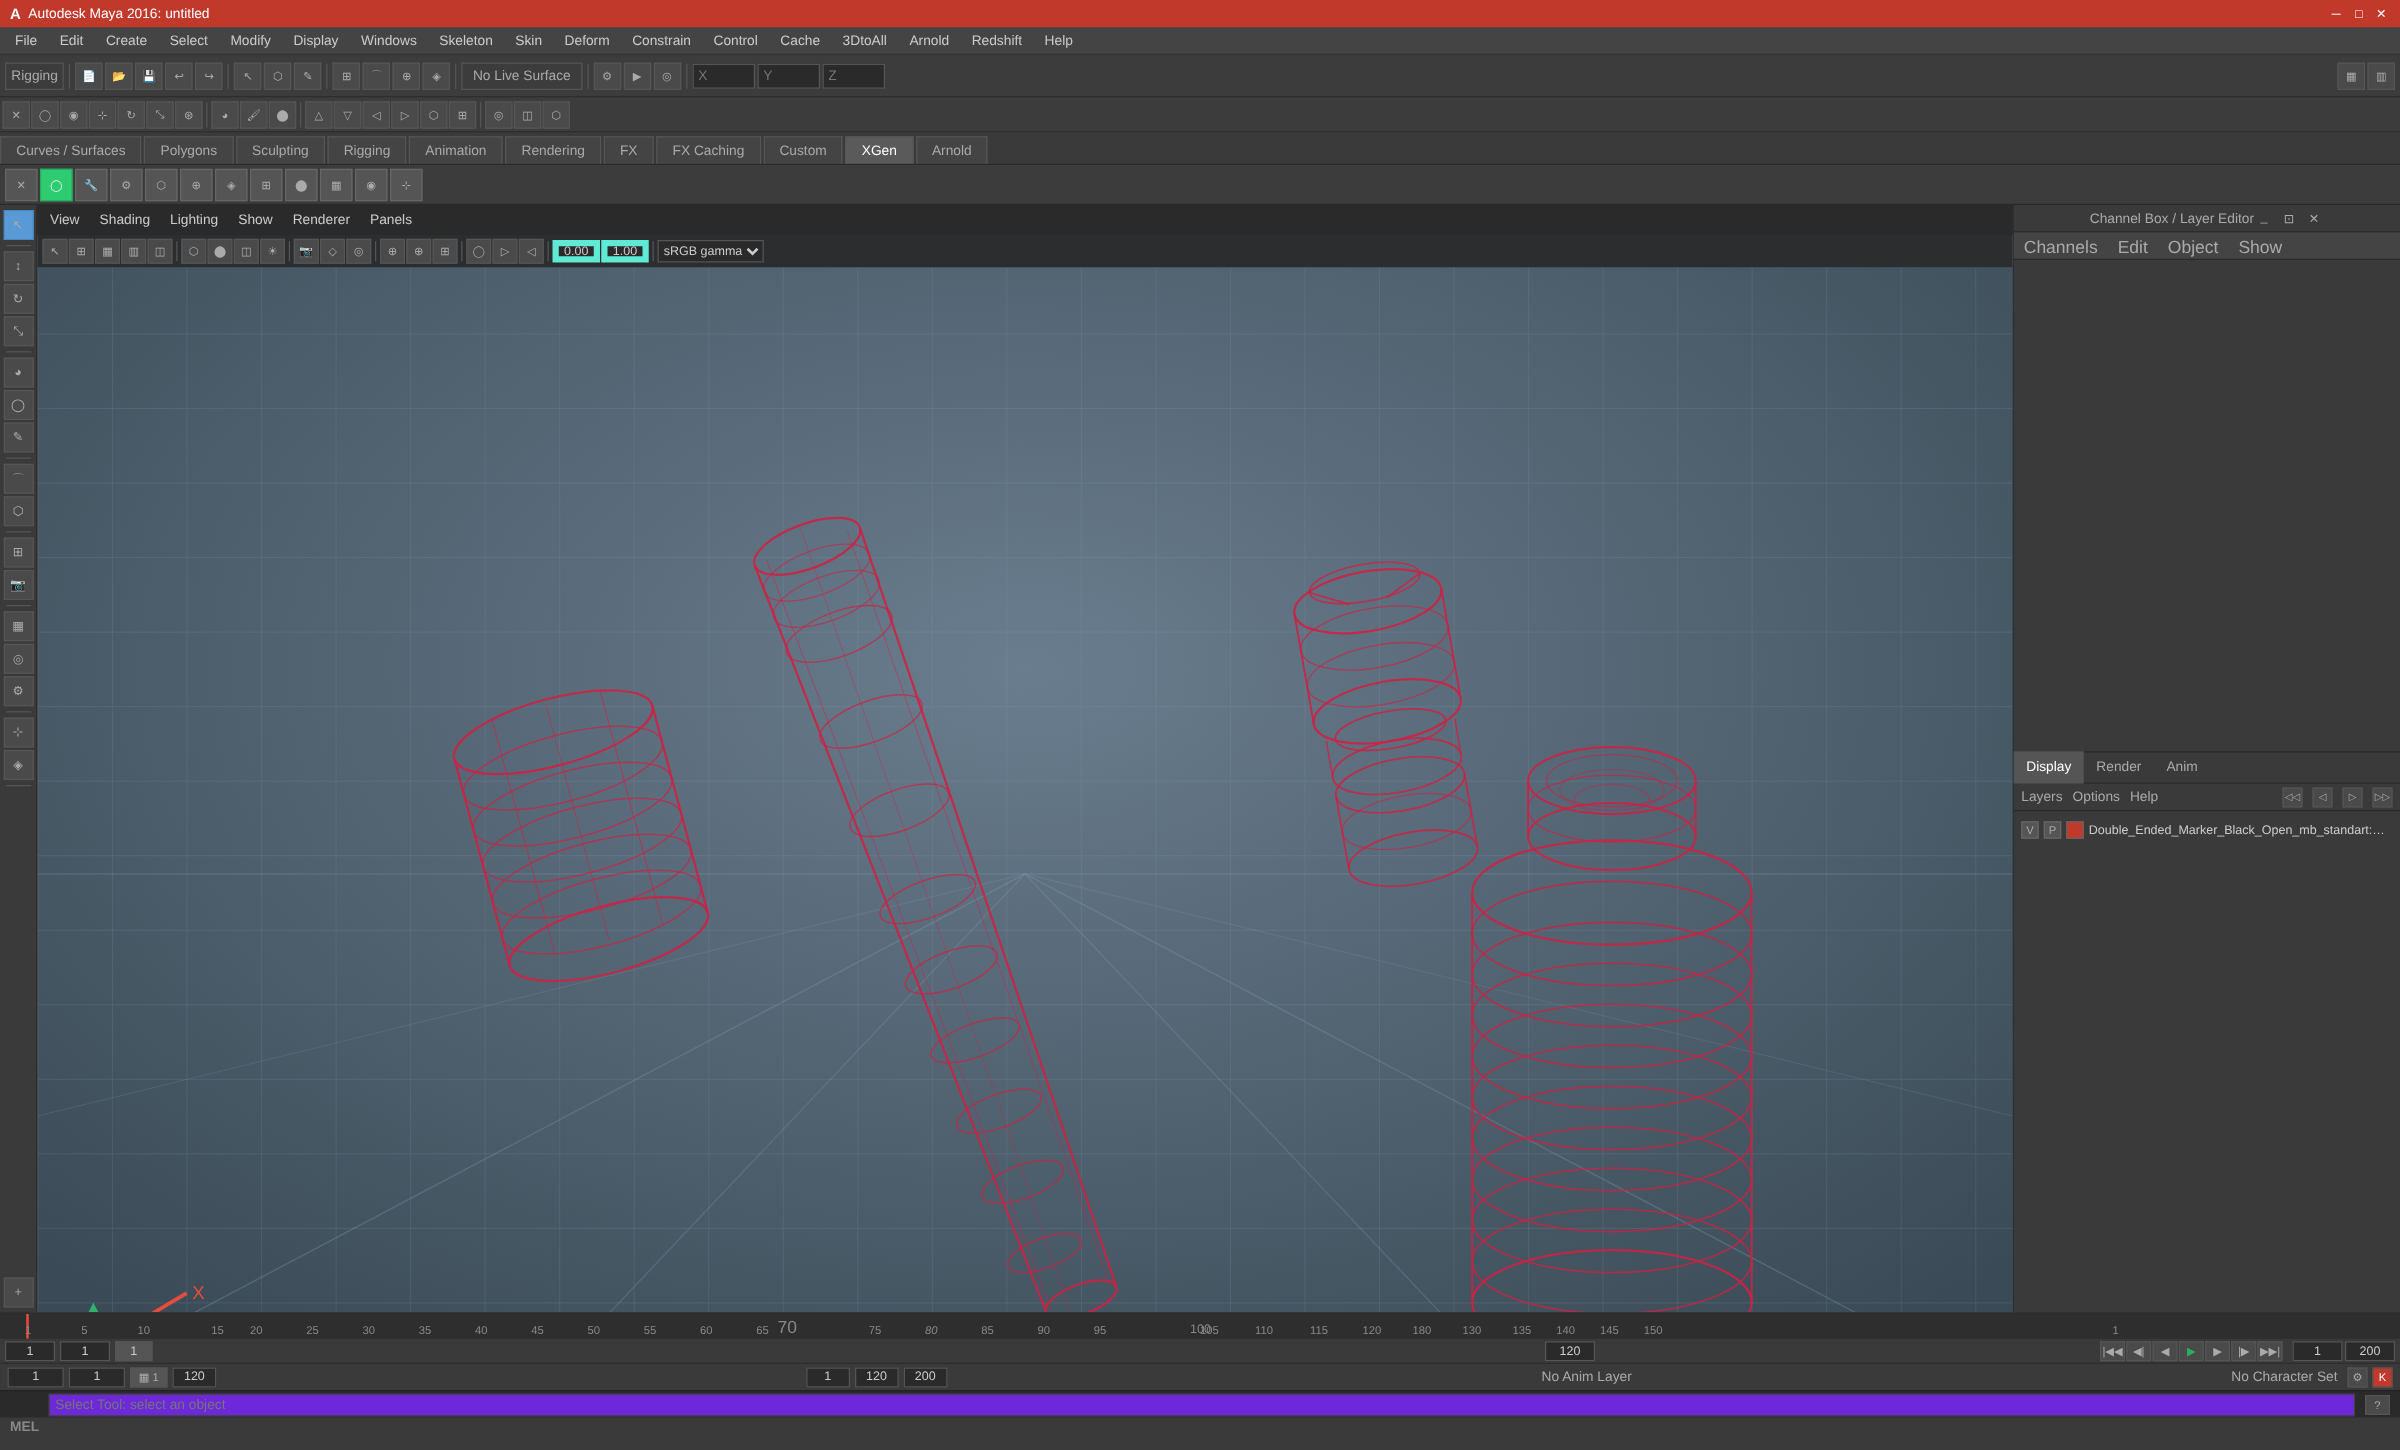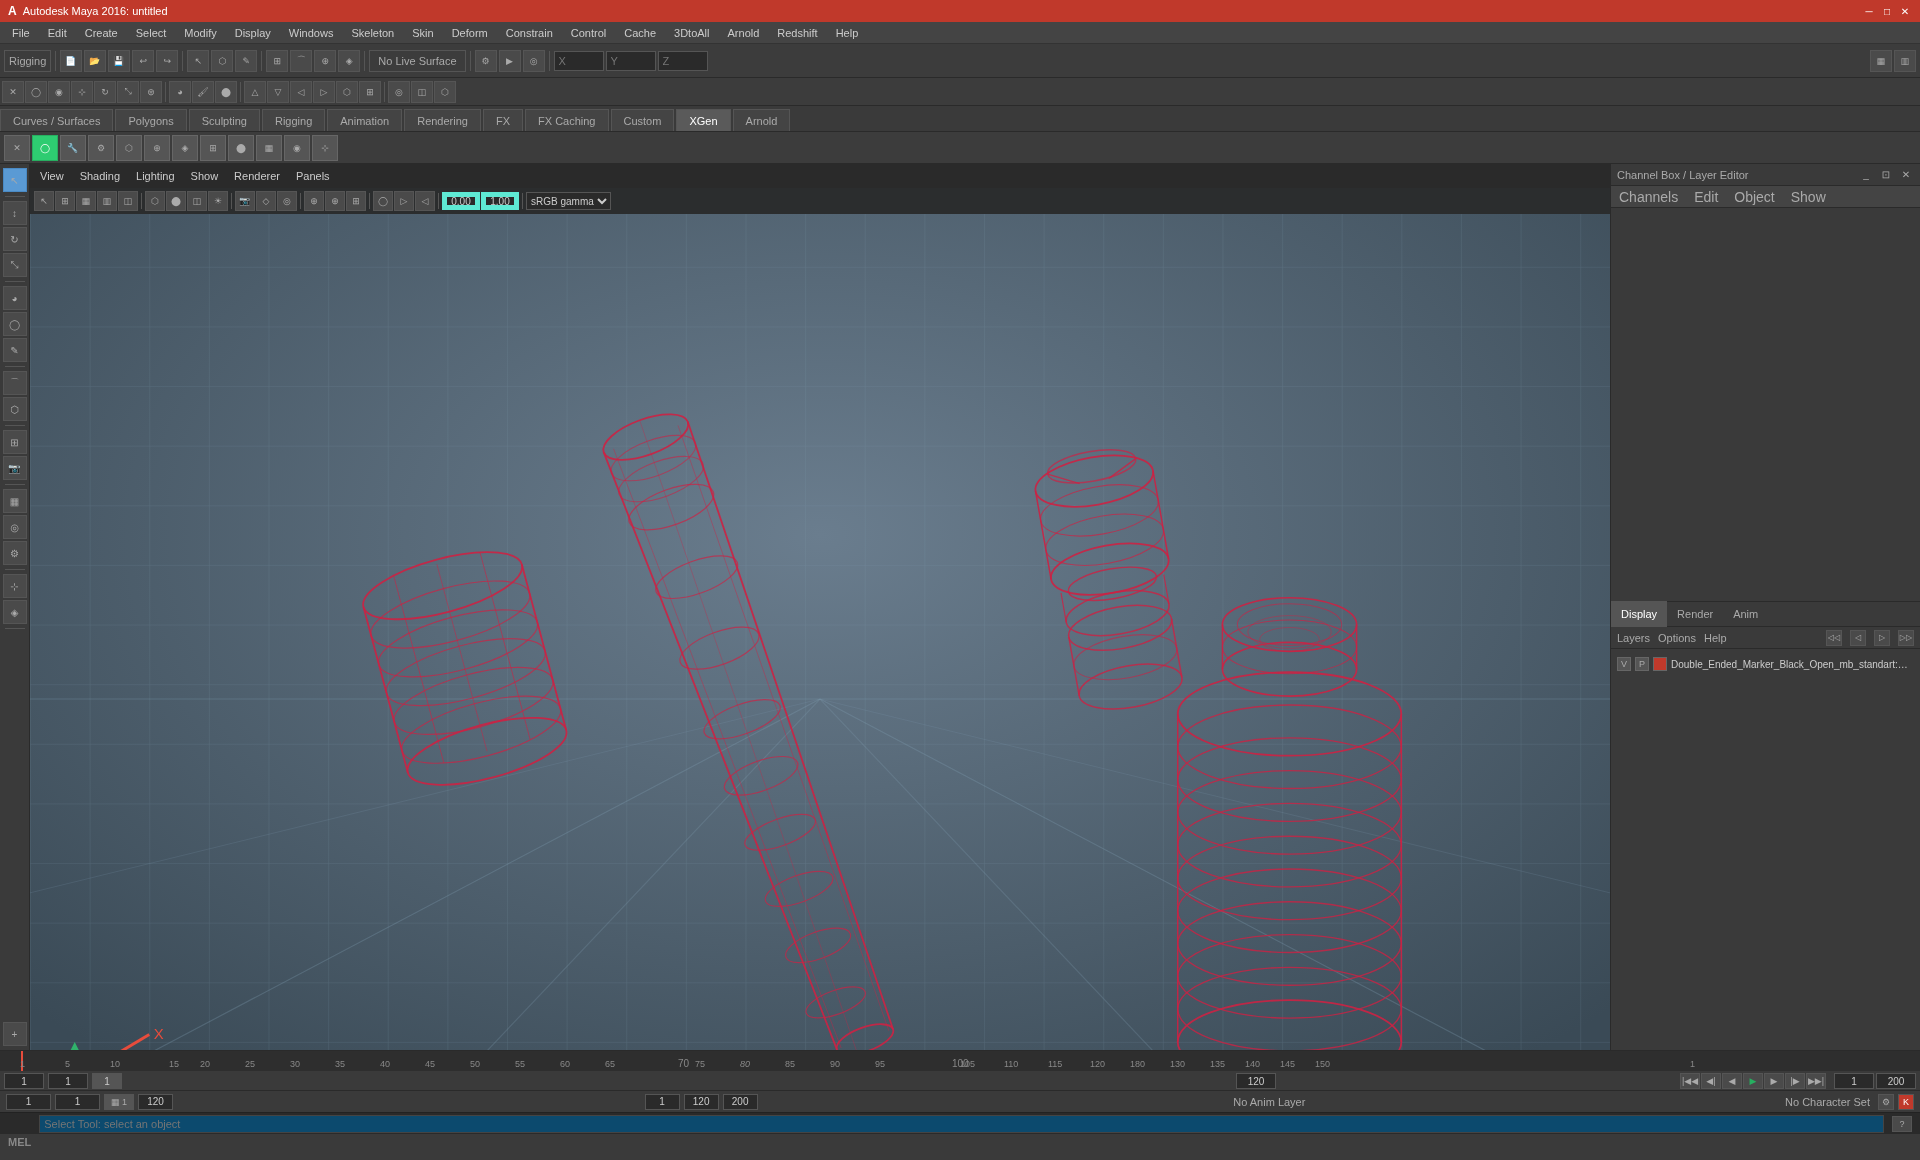--- a/index.html
+++ b/index.html
@@ -221,21 +221,21 @@
       background: #3a3a3a;
       border-left: 1px solid #2a2a2a;
       display: flex;
       flex-direction: column;
     }
     #channel-box-header {
       background: #3a3a3a;
       height: 22px;
       display: flex;
       align-items: center;
-      justify-content: space-between;
+      justify-content: center;
       padding: 0 6px;
       border-bottom: 1px solid #2a2a2a;
     }
     .cb-title {
       font-size: 11px;
       color: #aaa;
     }
     .cb-icons {
       display: flex;
       gap: 4px;
@@ -452,21 +452,21 @@
     }
     .mel-label {
       color: #888;
       font-size: 11px;
       font-weight: bold;
       margin-top: 37px;
     }
     .status-input {
       flex: 1;
       height: 18px;
-      background: #0c4a6e;
+      background: #6d28d9;
       border: 1px solid #444;
       color: #aaa;
       font-size: 11px;
       padding: 0 4px;
     }
 
     
     #viewport-inner-toolbar {
       background: rgba(40,40,40,0.9);
       height: 26px;
@@ -961,21 +961,21 @@
     <span style="position:absolute; left:200px; bottom:2px; font-size:9px; color:#888;">20</span>
     <span style="position:absolute; left:245px; bottom:2px; font-size:9px; color:#888;">25</span>
     <span style="position:absolute; left:290px; bottom:2px; font-size:9px; color:#888;">30</span>
     <span style="position:absolute; left:335px; bottom:2px; font-size:9px; color:#888;">35</span>
     <span style="position:absolute; left:380px; bottom:2px; font-size:9px; color:#888;">40</span>
     <span style="position:absolute; left:425px; bottom:2px; font-size:9px; color:#888;">45</span>
     <span style="position:absolute; left:470px; bottom:2px; font-size:9px; color:#888;">50</span>
     <span style="position:absolute; left:515px; bottom:2px; font-size:9px; color:#888;">55</span>
     <span style="position:absolute; left:560px; bottom:2px; font-size:9px; color:#888;">60</span>
     <span style="position:absolute; left:605px; bottom:2px; font-size:9px; color:#888;">65</span>
-    <span style="position:absolute; left:678px; bottom:2px; font-size:10px; color:#888;">70</span>
+    <span style="position:absolute; left:622px; bottom:2px; font-size:14px; color:#888;">70</span>
     <span style="position:absolute; left:695px; bottom:2px; font-size:9px; color:#888;">75</span>
     <span style="position:absolute; left:740px; bottom:2px; font-size:9px; color:#888;font-style:italic;">80</span>
     <span style="position:absolute; left:785px; bottom:2px; font-size:9px; color:#888;">85</span>
     <span style="position:absolute; left:830px; bottom:2px; font-size:9px; color:#888;">90</span>
     <span style="position:absolute; left:875px; bottom:2px; font-size:9px; color:#888;">95</span>
     <span style="position:absolute; left:952px; bottom:2px; font-size:10px; color:#888;">100</span>
     <span style="position:absolute; left:960px; bottom:2px; font-size:9px; color:#888;">105</span>
     <span style="position:absolute; left:1004px; bottom:2px; font-size:9px; color:#888;">110</span>
     <span style="position:absolute; left:1048px; bottom:2px; font-size:9px; color:#888;">115</span>
     <span style="position:absolute; left:1090px; bottom:2px; font-size:9px; color:#888;">120</span>

